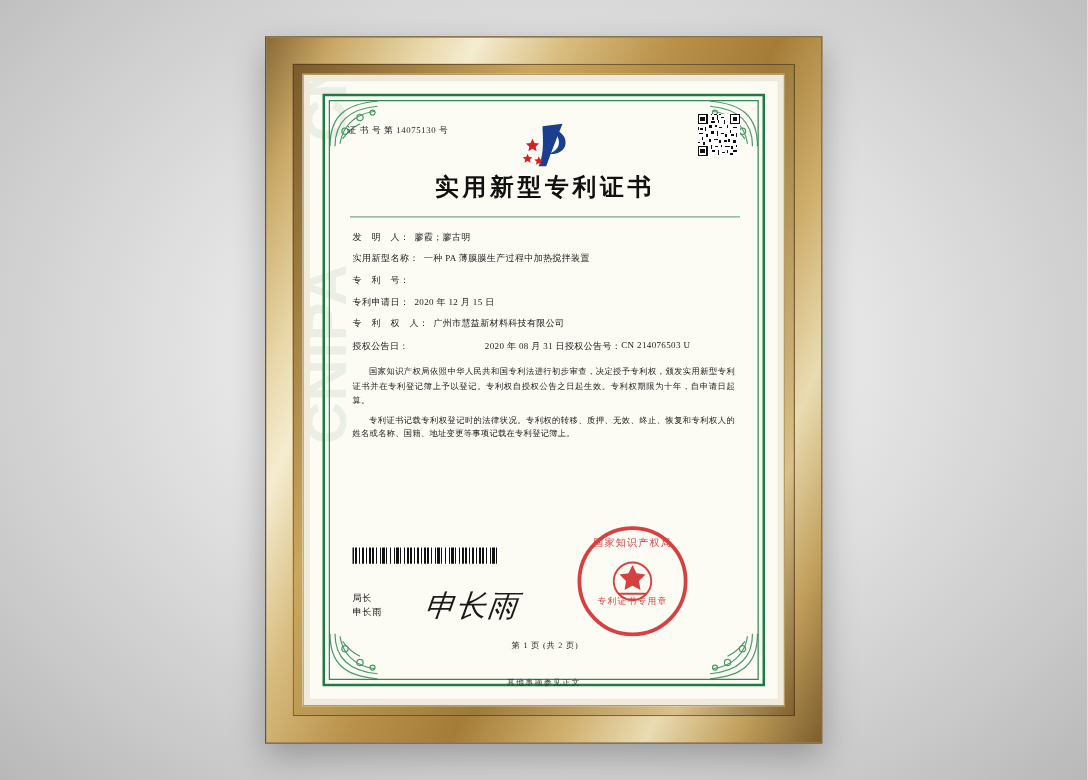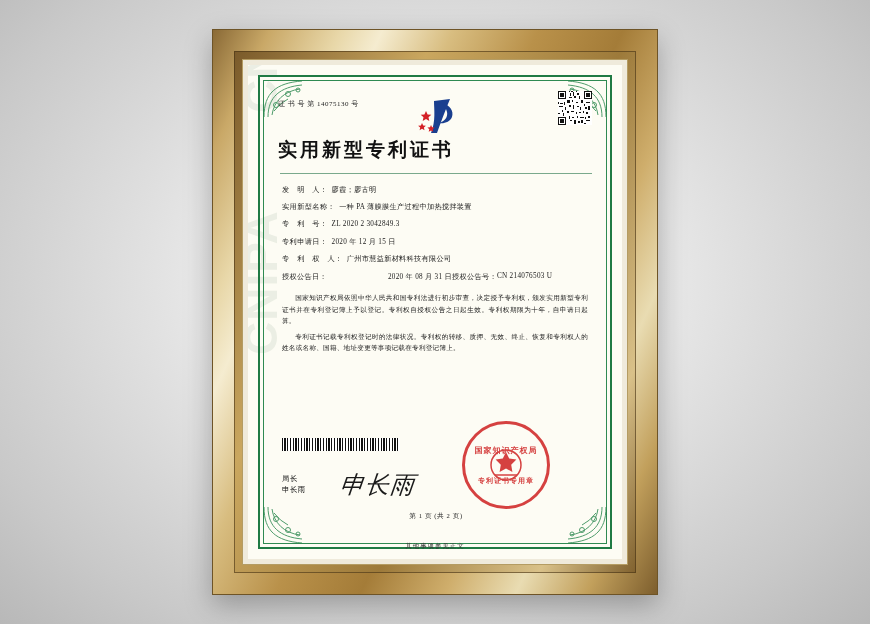--- a/index.html
+++ b/index.html
@@ -132,21 +132,21 @@
   }
   .logo {
     position: absolute;
     left: 50%;
     top: 4px;
     transform: translateX(-50%);
     width: 64px;
     height: 44px;
   }
   .title {
-    text-align: left;
+    text-align: center;
     font-size: 19px;
     font-weight: bold;
     color: #111;
     letter-spacing: 3px;
     margin-top: 28px;
     font-family: Liberation Serif, serif;
   }
   .rule {
     height: 1px;
     background: #7aa98c;
@@ -253,24 +253,23 @@
     position: absolute;
     left: 50%;
     top: 50%;
     transform: translate(-50%,-50%);
     width: 42px;
     height: 42px;
   }
   .seal .seal-txt {
     position: absolute;
     font-size: 8px;
-    font-weight: bold;
+    font-weight: normal;
     letter-spacing: 1px;
     white-space: nowrap;
-    margin-top: 16px;
   }
   .seal .st-top { left: 50%; top: 5px; transform: translateX(-50%); }
   .seal .st-bottom { left: 50%; bottom: 20px; transform: translateX(-50%); font-size: 7px; }
 
   .page-num {
     position: absolute;
     left: 0; right: 0;
     bottom: 16px;
     text-align: center;
     font-size: 6.6px;
@@ -430,21 +429,20 @@
         <div class="field">
           <span class="lbl">发　明　人：</span>
           <span class="val">廖霞；廖古明</span>
         </div>
         <div class="field">
           <span class="lbl">实用新型名称：</span>
           <span class="val">一种 PA 薄膜膜生产过程中加热搅拌装置</span>
         </div>
         <div class="field">
           <span class="lbl">专　利　号：</span>
-          <span class="val">ZL 2020 2 3042849.3</span>
         </div>
         <div class="field">
           <span class="lbl">专利申请日：</span>
           <span class="val">2020 年 12 月 15 日</span>
         </div>
         <div class="field">
           <span class="lbl">专　利　权　人：</span>
           <span class="val">广州市慧益新材料科技有限公司</span>
         </div>
         <div class="field-row2">

